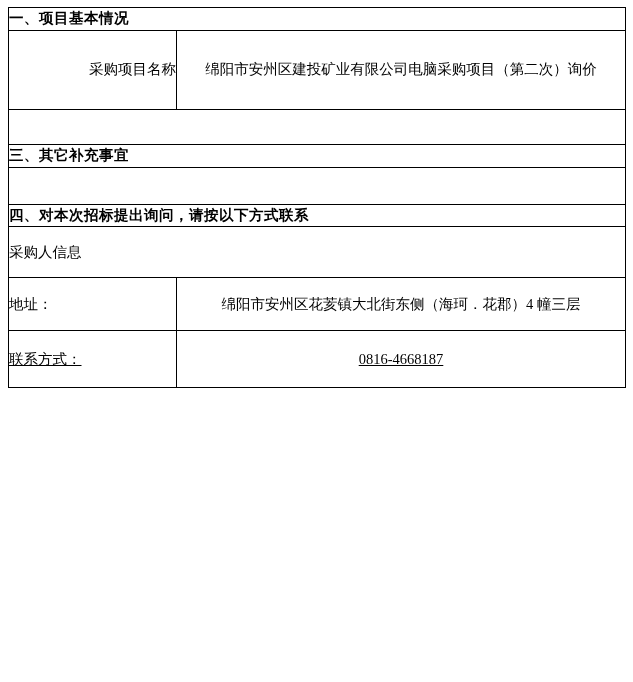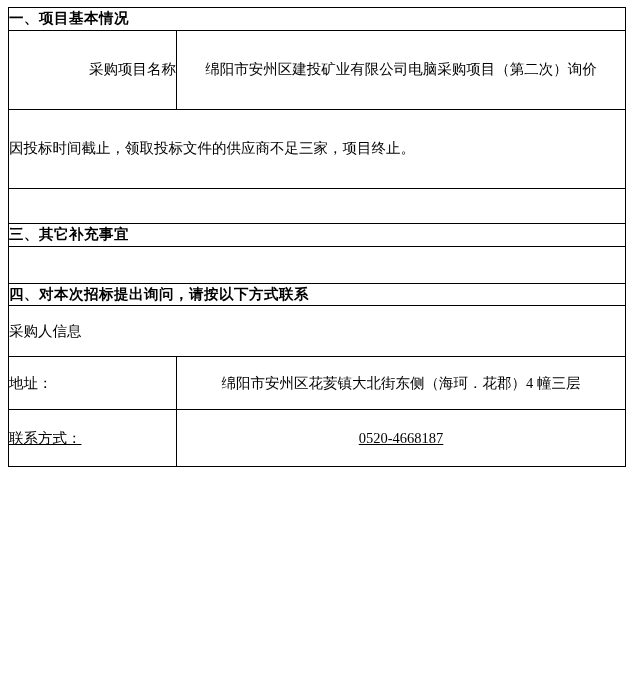--- a/index.html
+++ b/index.html
@@ -102,40 +102,37 @@
     </colgroup>
     <tbody>
       <tr>
         <td colspan="2" class="section-head">一、项目基本情况</td>
       </tr>
       <tr>
         <td class="cell-label h-proj-name">采购项目名称</td>
         <td class="cell-value h-proj-name">绵阳市安州区建投矿业有限公司电脑采购项目（第二次）询价</td>
       </tr>
       <tr>
-        <td colspan="2" class="cell-body h-reason">因投标时间截止，领取投标文件的供应商不足三家，项目终止。</td>
-      </tr>
-      <tr>
         <td colspan="2" class="cell-empty h-blank-1"></td>
       </tr>
       <tr>
         <td colspan="2" class="section-head">三、其它补充事宜</td>
       </tr>
       <tr>
         <td colspan="2" class="cell-empty h-blank-2"></td>
       </tr>
       <tr>
         <td colspan="2" class="section-head">四、对本次招标提出询问，请按以下方式联系</td>
       </tr>
       <tr>
         <td colspan="2" class="cell-label-left h-buyer-info">采购人信息</td>
       </tr>
       <tr>
         <td class="cell-label-left h-contact-row">地址：</td>
         <td class="cell-value h-contact-row">绵阳市安州区花荄镇大北街东侧（海珂．花郡）4 幢三层</td>
       </tr>
       <tr>
         <td class="cell-label-left h-last-row">联系方式：</td>
-        <td class="cell-value h-last-row">0520-4668187</td>
+        <td class="cell-value h-last-row">0816-4668187</td>
       </tr>
     </tbody>
   </table>
 </div>
 
 </body></html>

